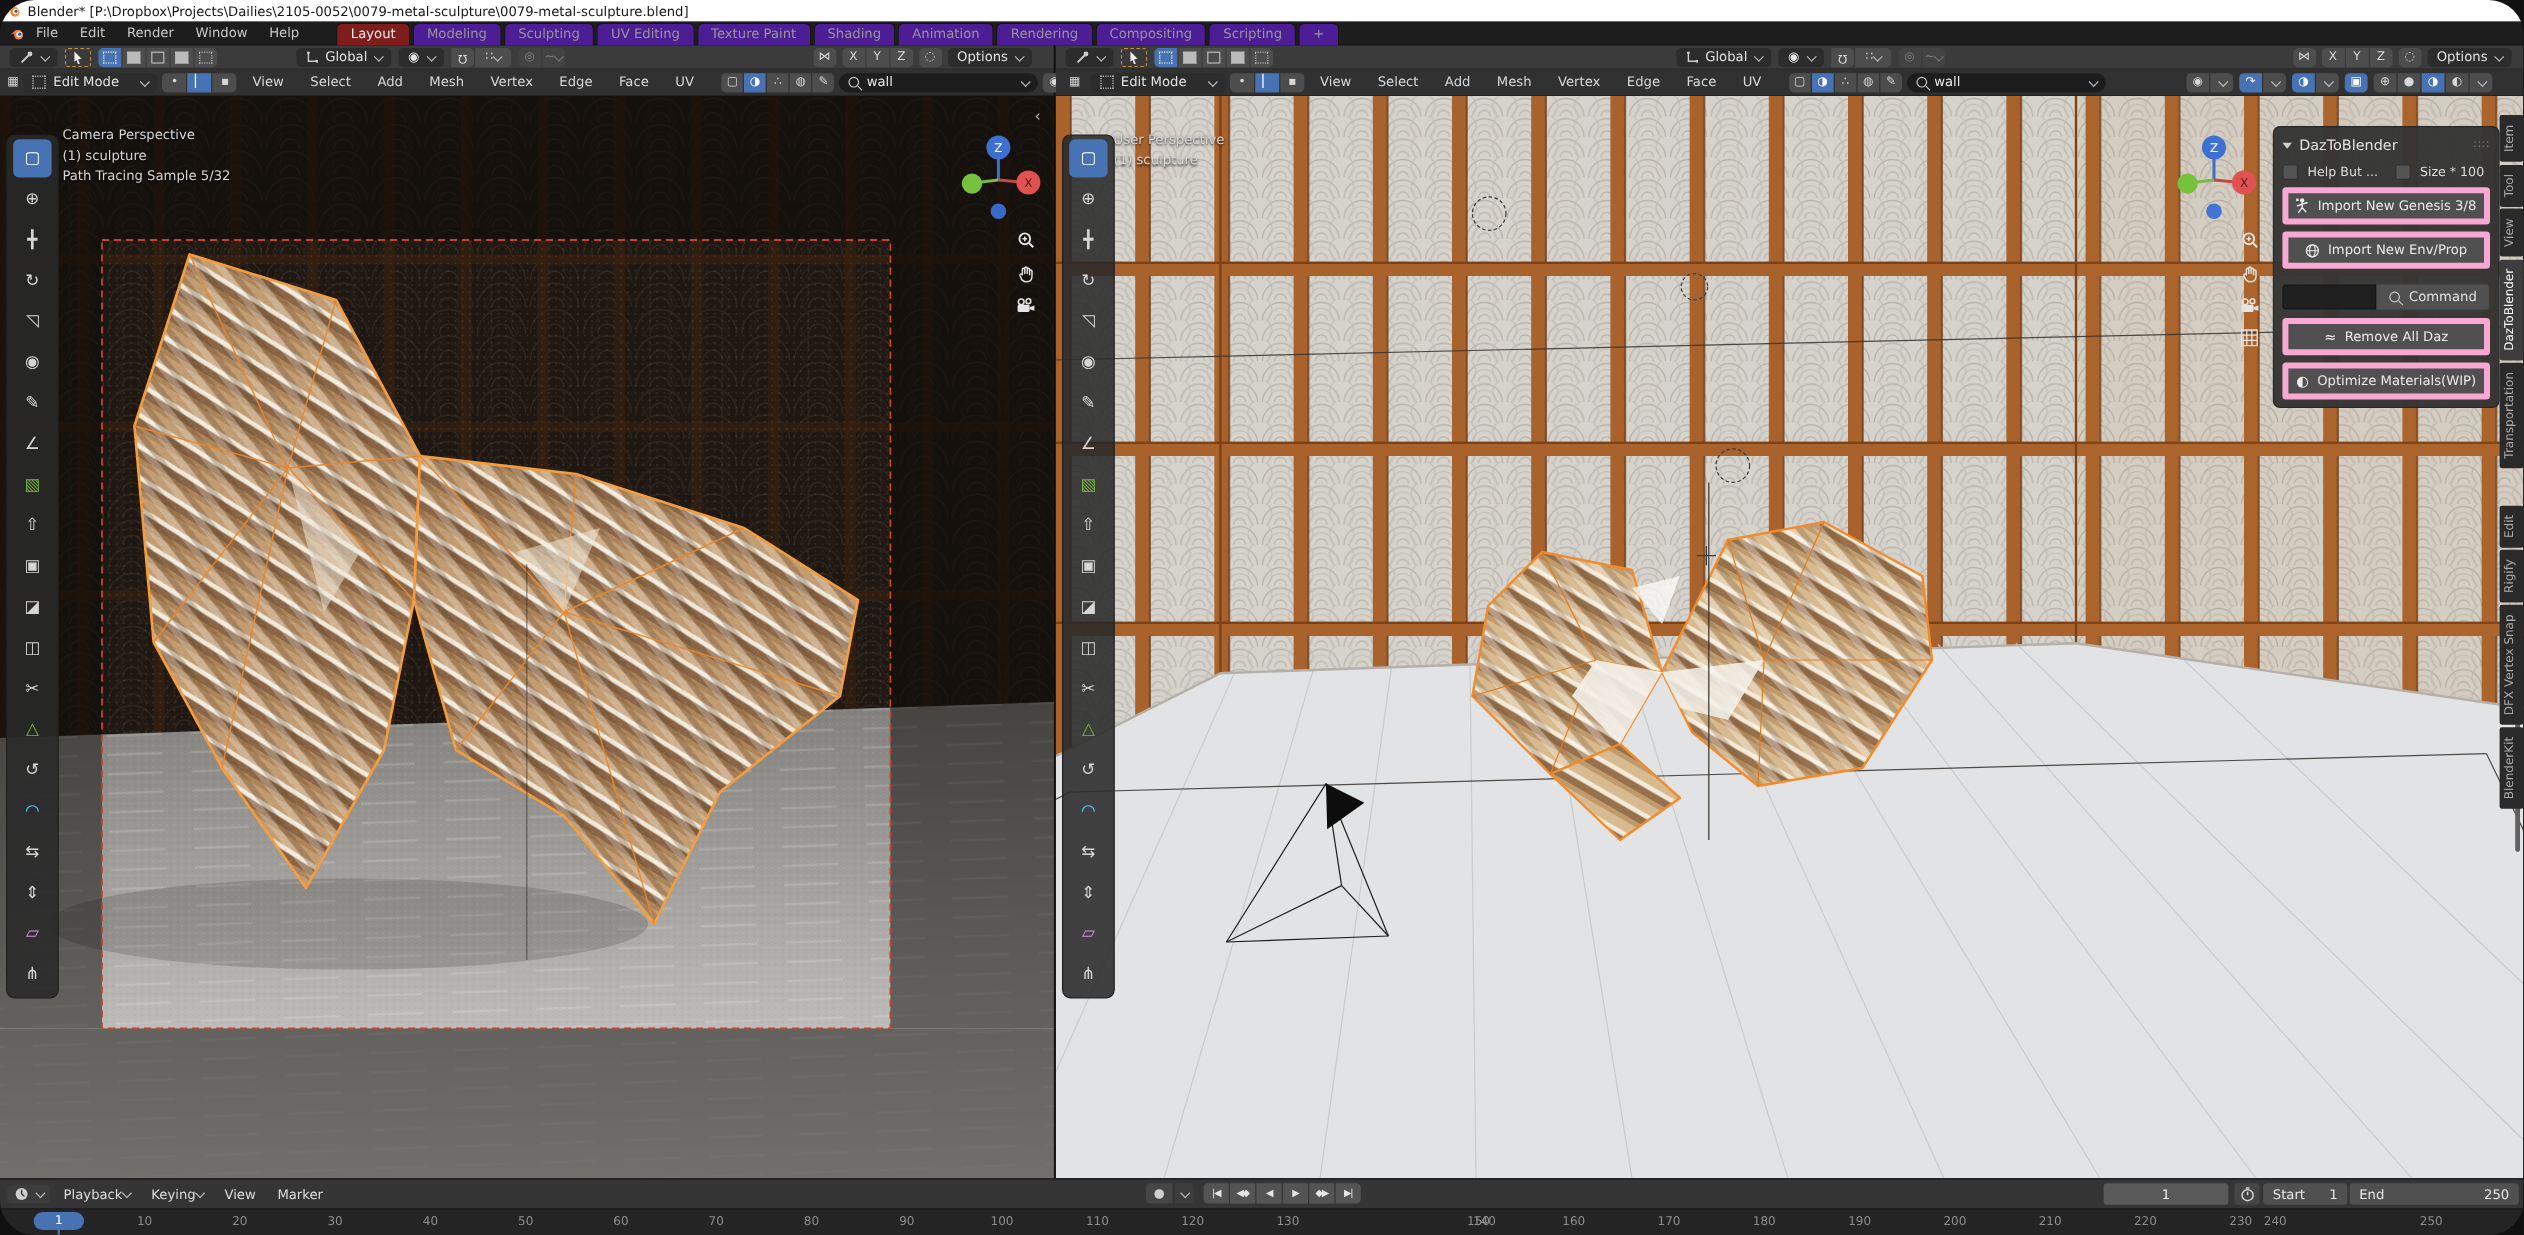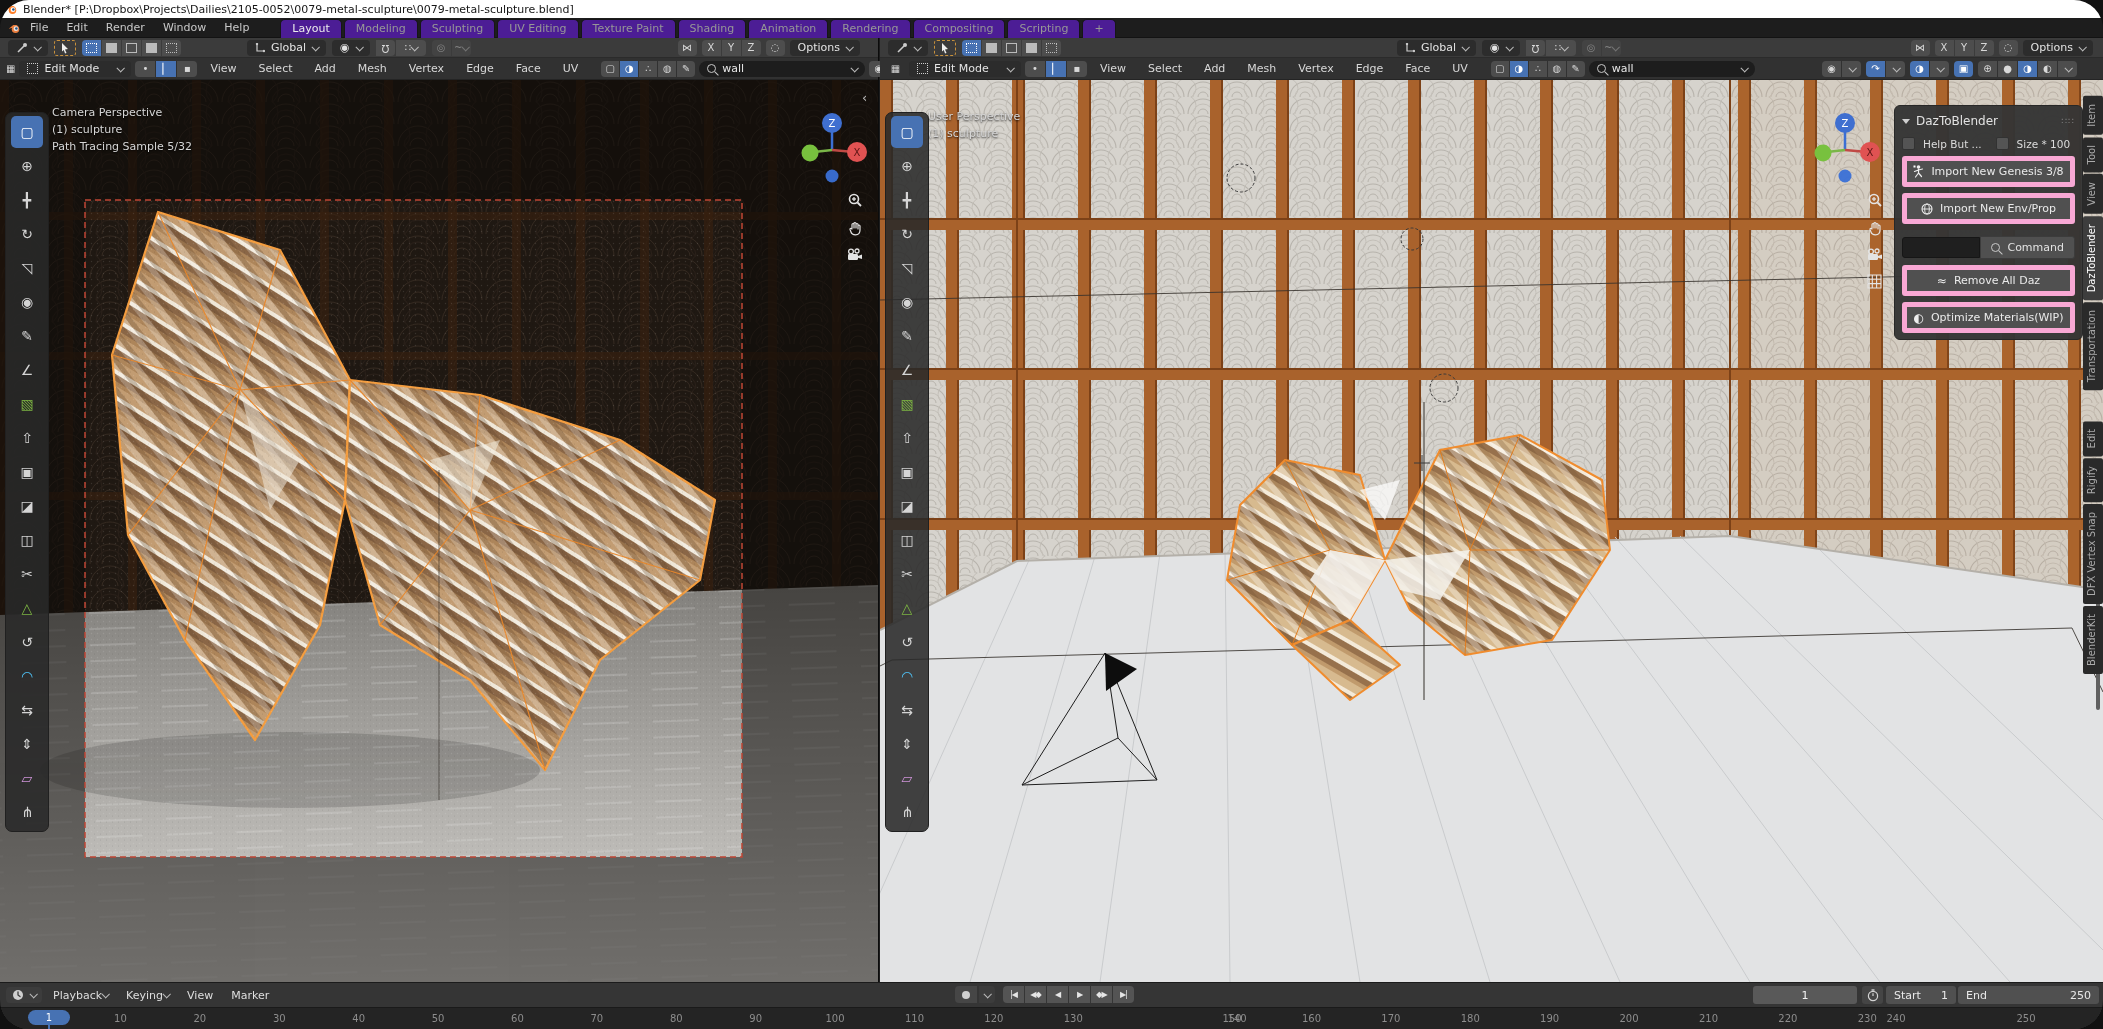--- a/index.html
+++ b/index.html
@@ -9,21 +9,21 @@
   
   .titlebar{left:0;top:0;width:2103px;height:18px;background:#ffffff;color:#161616;
             display:flex;align-items:center;gap:6px;padding-left:5px;box-sizing:border-box;font-size:11px;}
   
   .topbar{left:0;top:18px;width:2103px;height:20px;background:#1d1d1d;display:flex;align-items:center;
           font-size:11px;color:#c9c9c9;border-bottom:1px solid #131313;box-sizing:border-box;}
   .menu-item{padding:0 9px;height:100%;display:flex;align-items:center;cursor:default;}
   .wtabs{display:flex;gap:2px;margin-left:22px;align-items:flex-end;height:20px;}
   .wtab{background:#4c1d95;color:#979797;padding:2px 11px 3px;font-size:11px;
         border-radius:5px 5px 0 0;border:1px solid #161616;border-bottom:none;line-height:13px;}
-  .wtab.active{background:#4c1d95;color:#ececec;}
+  .wtab.active{background:#7f1d1d;color:#ececec;}
   
   .pane{position:absolute;top:38px;height:944px;background:#262626;}
   .pane-left{left:0;width:879px;border-right:1px solid #0c0c0c;box-sizing:border-box;}
   .pane-right{left:880px;width:1223px;}
   .toolrow{position:absolute;left:0;top:0;width:100%;height:20px;background:#3b3b3b;display:flex;
            align-items:center;gap:6px;padding:0 8px;box-sizing:border-box;border-bottom:1px solid #2b2b2b;}
   .vph{position:absolute;left:0;top:20px;width:100%;height:22px;background:#313131;display:flex;
        align-items:center;gap:4px;padding:0 6px;box-sizing:border-box;border-bottom:1px solid #242424;
        font-size:11px;color:#d8d8d8;}
   .viewport{position:absolute;left:0;top:42px;right:0;bottom:0;overflow:hidden;}

